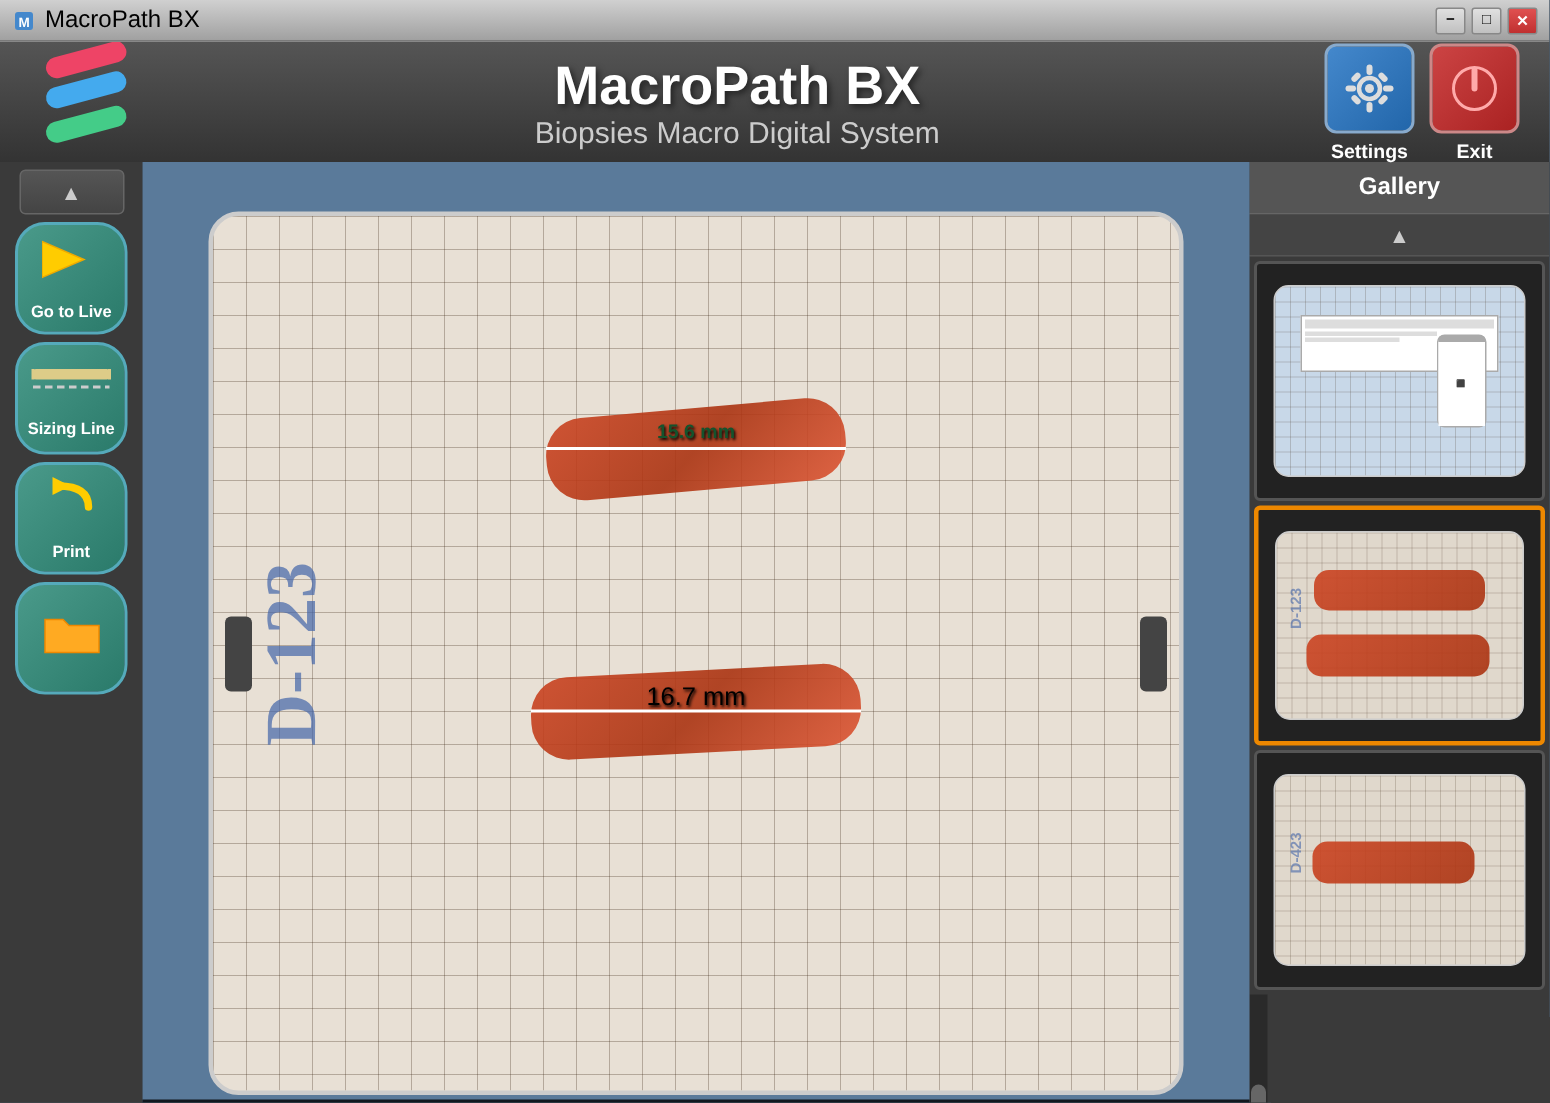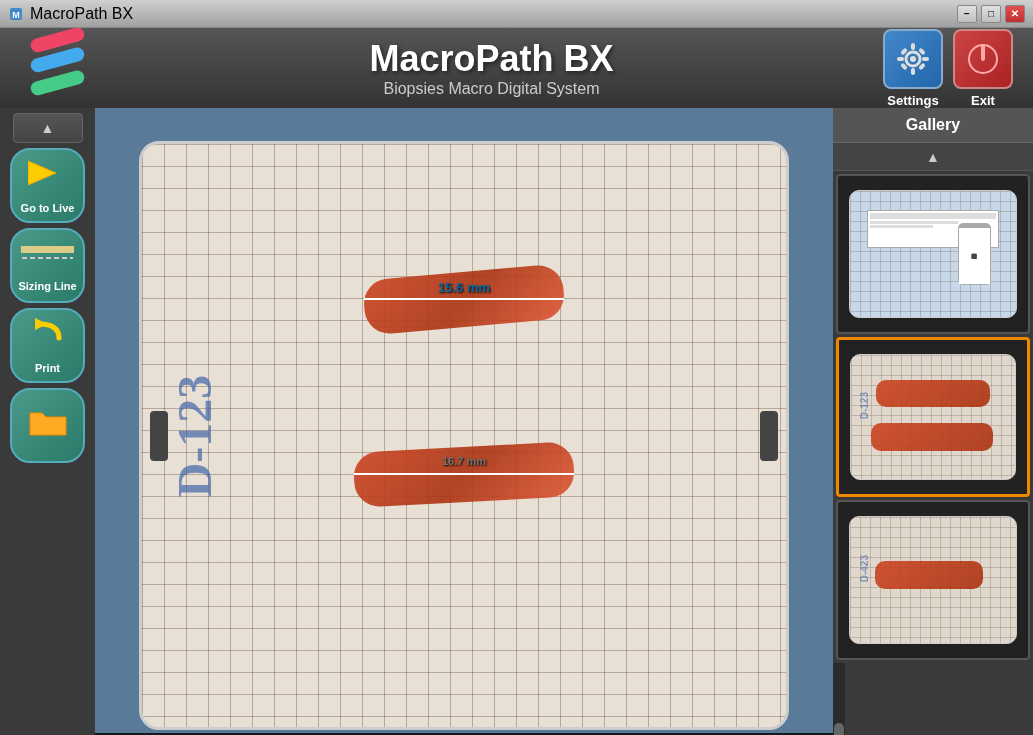--- a/index.html
+++ b/index.html
@@ -80,21 +80,21 @@
       flex: 1;
       text-align: center;
     }
     #header-title h1 {
       font-size: 36px;
       font-weight: bold;
       color: white;
       text-shadow: 2px 2px 4px rgba(0,0,0,0.5);
     }
     #header-title h2 {
-      font-size: 16px;
+      font-size: 20px;
       color: #ccc;
       font-weight: normal;
     }
     #header-buttons {
       display: flex;
       gap: 10px;
       align-items: center;
     }
     .header-btn {
       display: flex;
@@ -518,26 +518,26 @@
                 <div id="tray-grid"></div>
                 <div class="tray-handle" id="handle-left"></div>
                 <div class="tray-handle" id="handle-right"></div>
                 <div id="tray-label" style="position:absolute;left:25px;top:50%;transform:translateY(-50%) rotate(180deg);writing-mode:vertical-rl;font-size:48px;font-weight:bold;color:#4466aa;opacity:0.7;font-family:serif;z-index:5;">
                   D-123
                 </div>
 
                 <div class="specimen" id="specimen1"></div>
 
                 <div style="position:absolute;top:calc(22% + 26px);left:50%;transform:translateX(-50%);width:200px;height:2px;background:white;z-index:10;"></div>
-                <div style="position:absolute;top:calc(22% + 8px);left:50%;transform:translateX(-50%);color:#0369a1;font-size:13px;font-weight:bold;z-index:11;text-shadow:1px 1px 2px black;white-space:nowrap;">15.6 mm</div>
+                <div style="position:absolute;top:calc(22% + 8px);left:50%;transform:translateX(-50%);color:#14532d;font-size:13px;font-weight:bold;z-index:11;text-shadow:1px 1px 2px black;white-space:nowrap;">15.6 mm</div>
 
                 <div class="specimen" id="specimen2"></div>
 
                 <div style="position:absolute;top:calc(52% + 26px);left:50%;transform:translateX(-50%);width:220px;height:2px;background:white;z-index:10;"></div>
-                <div style="position:absolute;top:calc(52% + 8px);left:50%;transform:translateX(-50%);color:#737373;font-size:11px;font-weight:bold;z-index:11;text-shadow:1px 1px 2px black;white-space:nowrap;">16.7 mm</div>
+                <div style="position:absolute;top:calc(52% + 8px);left:50%;transform:translateX(-50%);color:#000000;font-size:17px;font-weight:normal;z-index:11;text-shadow:1px 1px 2px black;white-space:nowrap;">16.7 mm</div>
               </div>
             </div>
 
             <div id="image-statusbar" style="position:absolute;bottom:0;left:0;right:0;height:30px;background:rgba(0,0,0,0.8);display:flex;align-items:center;padding:0 10px;gap:10px;">
               
               
               
             </div>
           </div>
         </div>

